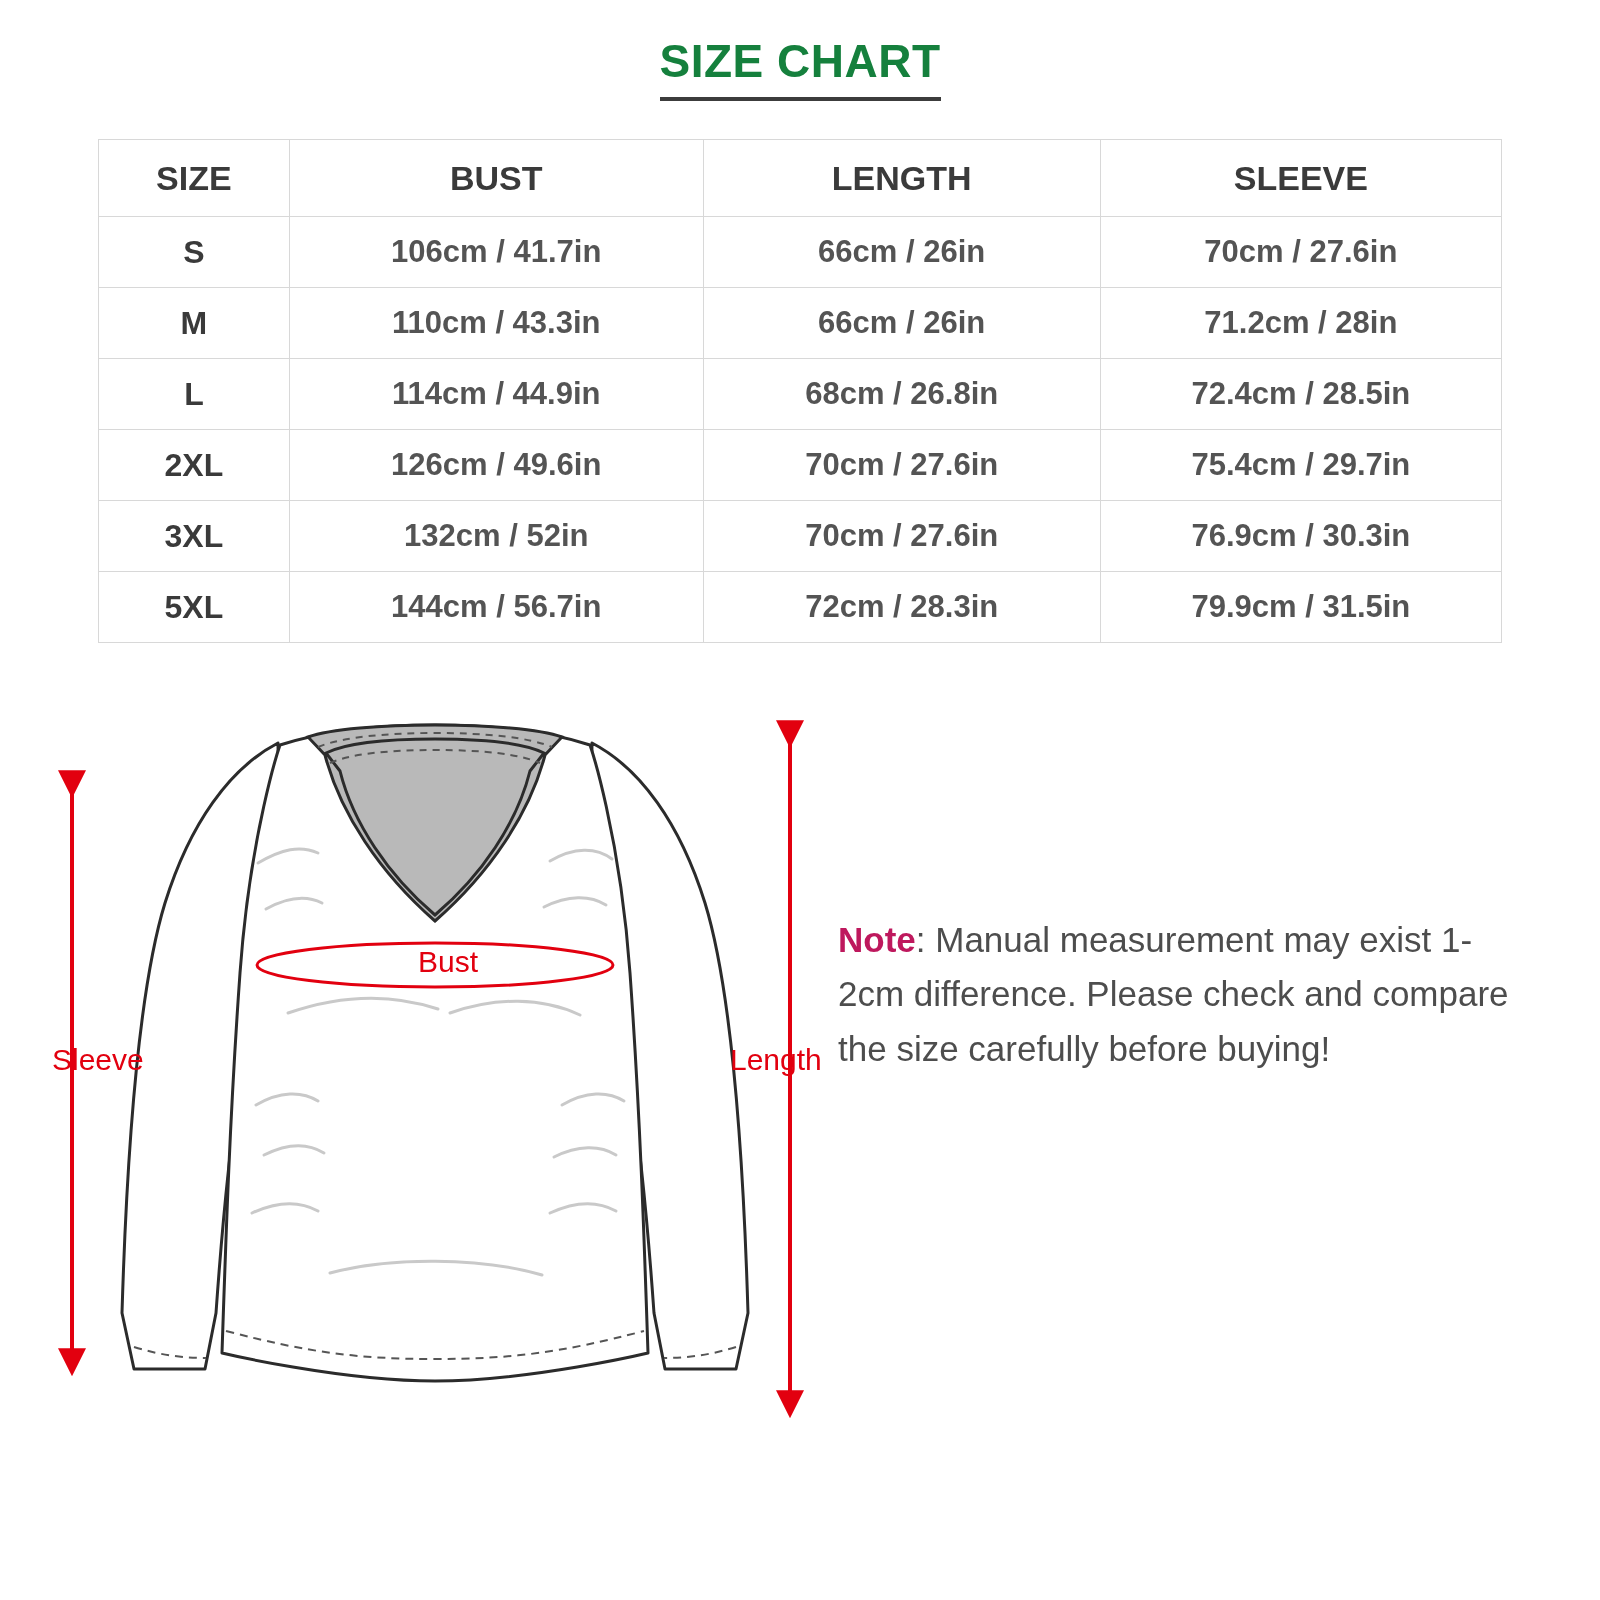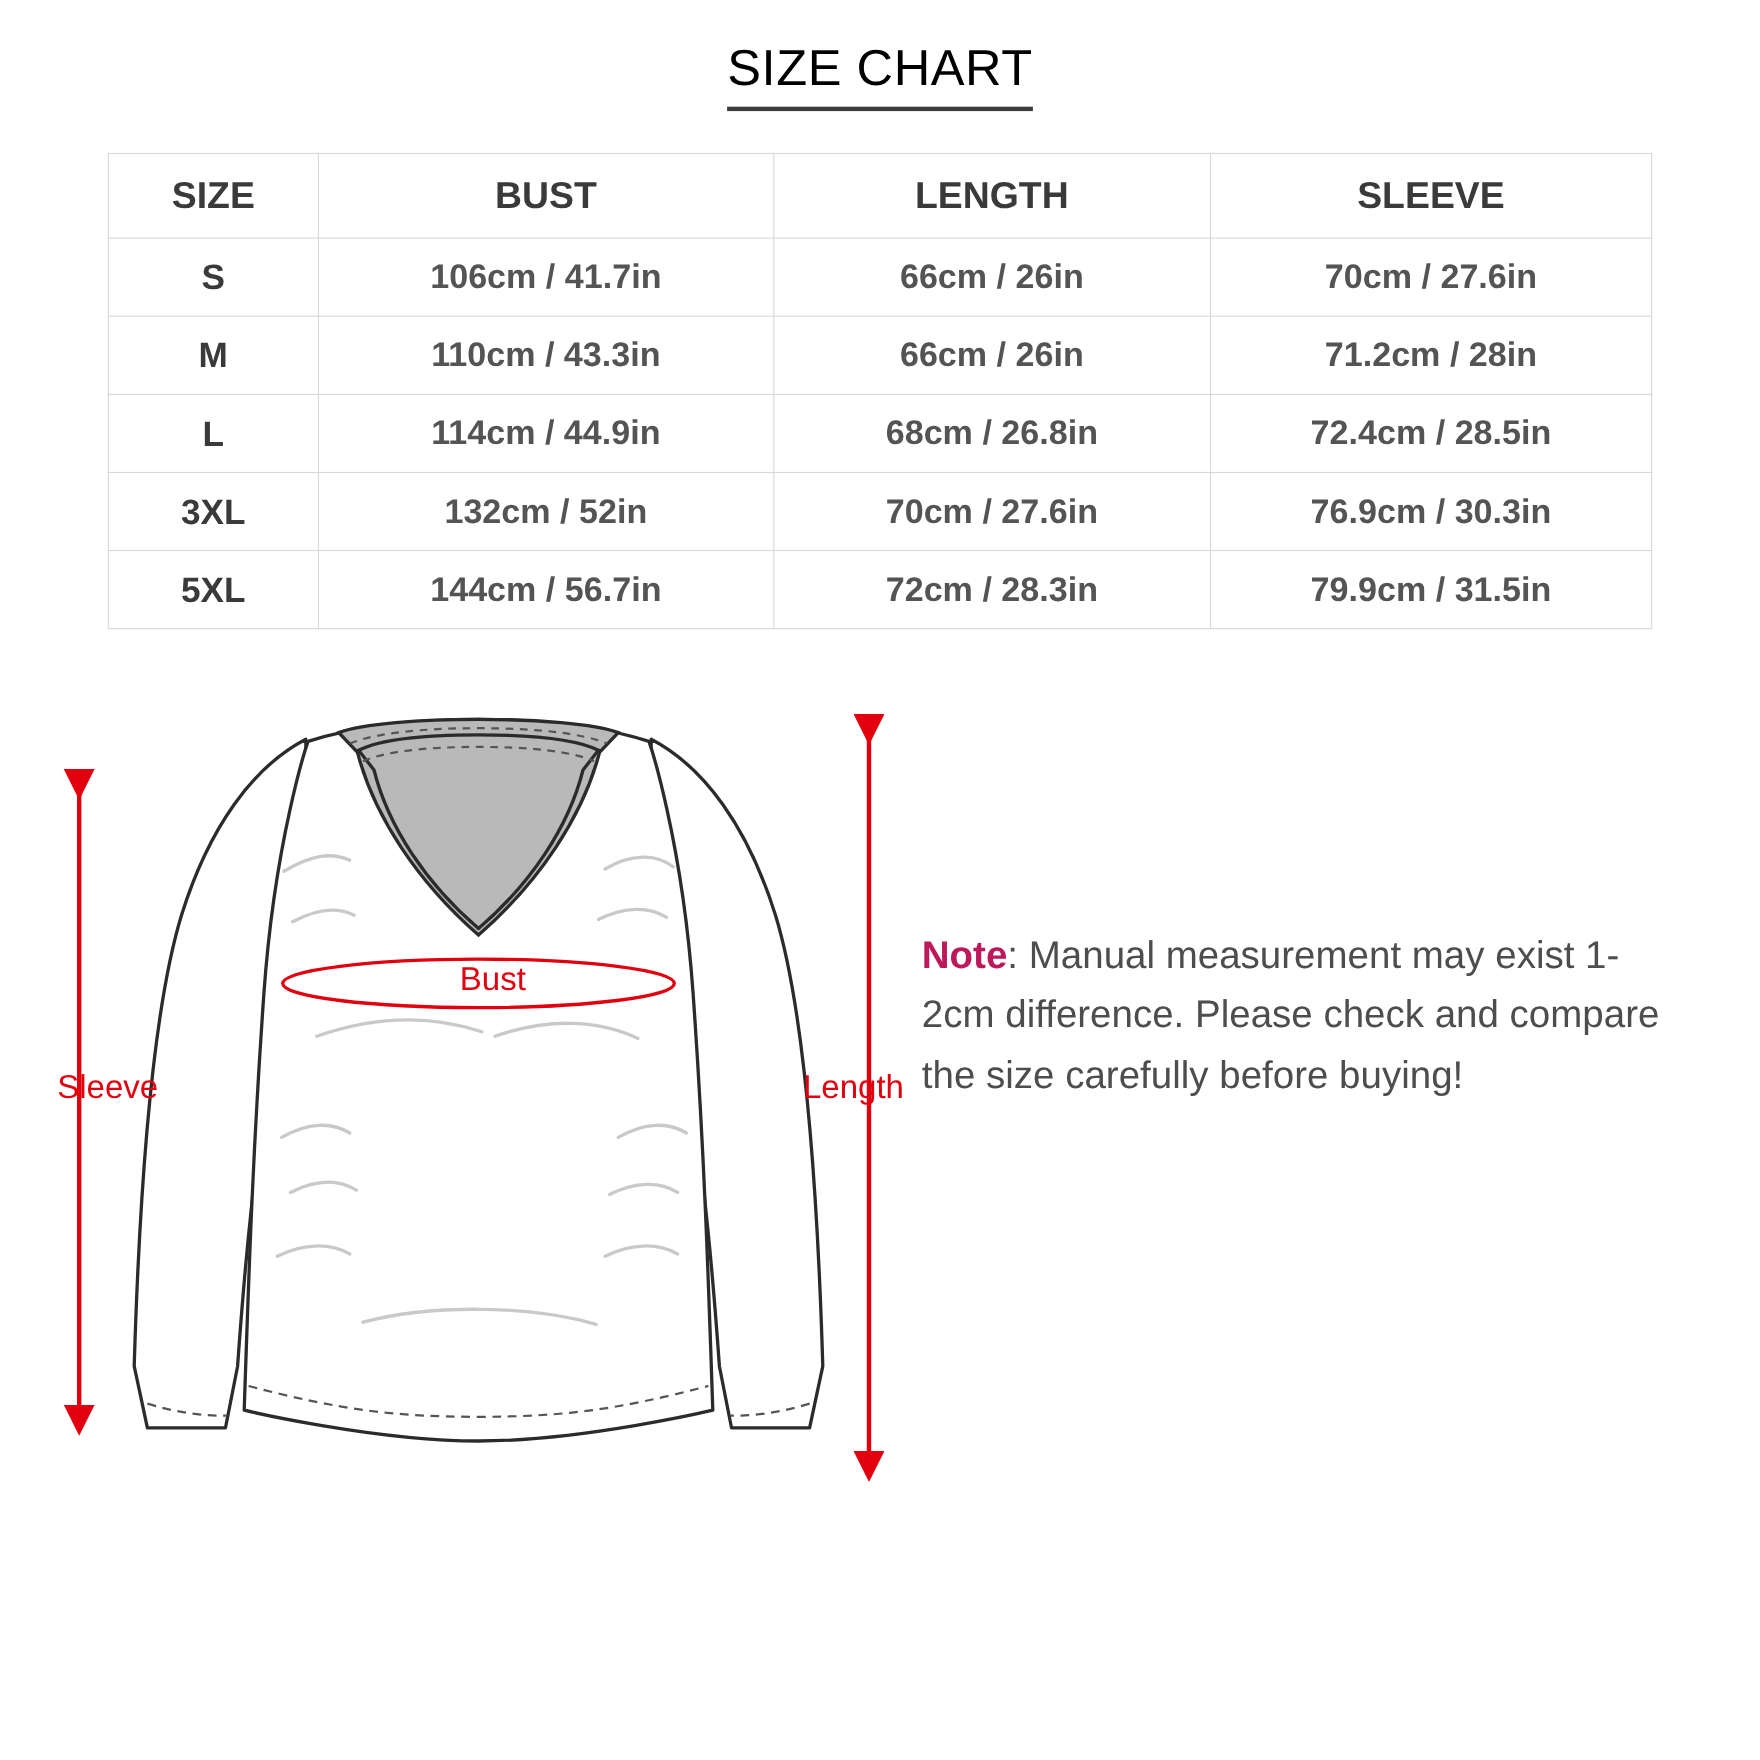--- a/index.html
+++ b/index.html
@@ -17,22 +17,22 @@
   }
 
   
   .title-wrap {
     text-align: center;
     padding-top: 34px;
   }
   .title {
     display: inline-block;
     font-size: 46px;
-    font-weight: normal;
-    color: #000000;
+    font-weight: bold;
+    color: #15803d;
     letter-spacing: 0.5px;
     padding-bottom: 9px;
     border-bottom: 4px solid #3c3c3c;
   }
 
   
   .table-wrap {
     margin: 38px auto 0 auto;
     width: 1404px;
   }
@@ -143,20 +143,26 @@
         <td class="size-cell">M</td>
         <td>110cm / 43.3in</td>
         <td>66cm / 26in</td>
         <td>71.2cm / 28in</td>
       </tr>
       <tr>
         <td class="size-cell">L</td>
         <td>114cm / 44.9in</td>
         <td>68cm / 26.8in</td>
         <td>72.4cm / 28.5in</td>
+      </tr>
+      <tr>
+        <td class="size-cell">2XL</td>
+        <td>126cm / 49.6in</td>
+        <td>70cm / 27.6in</td>
+        <td>75.4cm / 29.7in</td>
       </tr>
       <tr>
         <td class="size-cell">3XL</td>
         <td>132cm / 52in</td>
         <td>70cm / 27.6in</td>
         <td>76.9cm / 30.3in</td>
       </tr>
       <tr>
         <td class="size-cell">5XL</td>
         <td>144cm / 56.7in</td>

